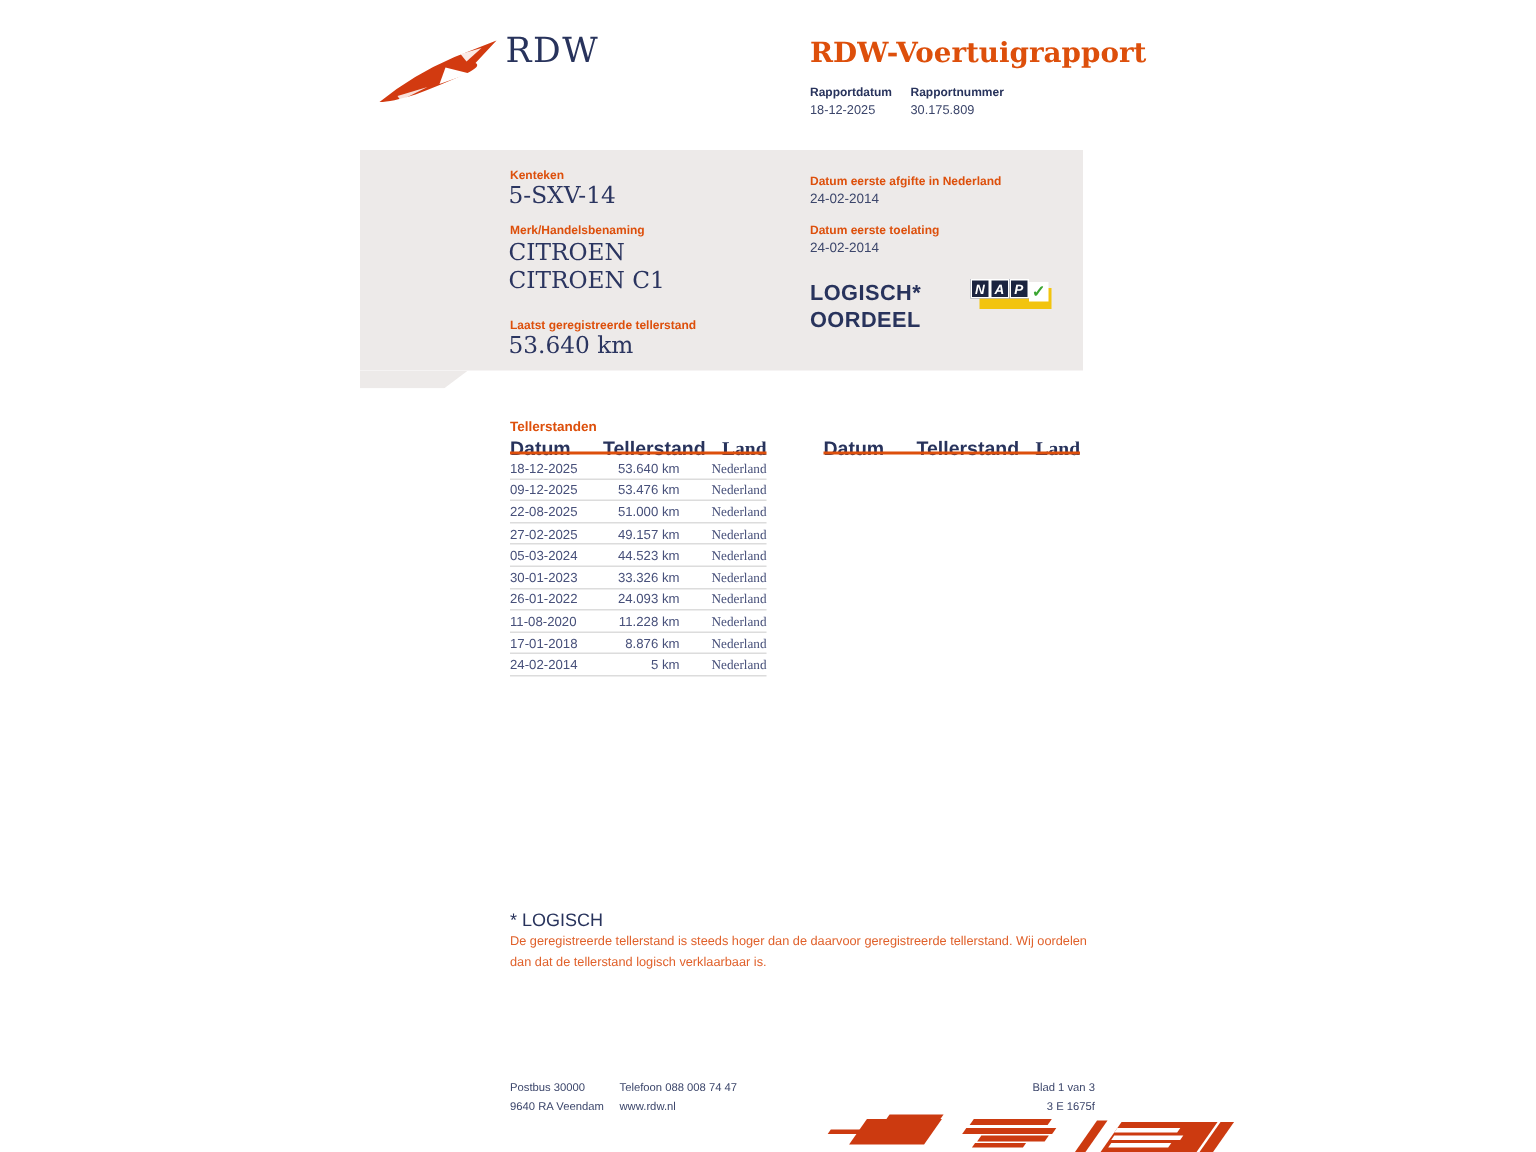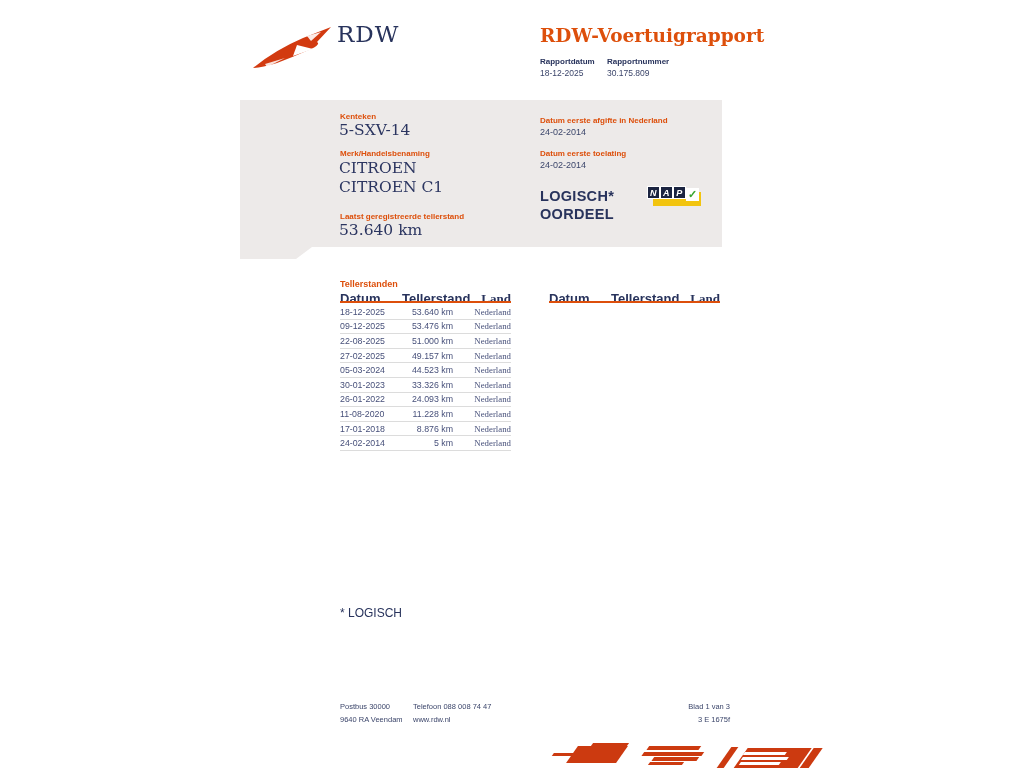--- a/index.html
+++ b/index.html
@@ -42,21 +42,21 @@
   .thead .c2, .trow .c2 { text-align:right;font-family:Liberation Serif, serif; }
   .rule { height:2px; background:#dd4f0b; width:171px; }
   .trow { display:grid; grid-template-columns:62px 51px 58px; width:171px; height:14.6px;
           align-items:center; font-size:8.8px; color:#47507a; border-bottom:1px solid #dcdcdc; }
 
   
   #fn-title { font-size:12px; font-weight:normal; color:#28335c; }
   #fn-text { width:392px; font-size:8.5px; line-height:13.5px; color:#e0602a; }
 
   
-  .foot { font-size:7.5px; color:#3c466b; }
+  .foot { font-size:7.5px; color:#3c466b;margin-top:18px; }
   #foot-right { width:100px; text-align:right; }
 
   
   #stripes { left:548px; top:740px; width:260px; height:28px; }
   .sk { position:absolute; background:#cc3a10; transform:skewX(-35deg); }
   .wstripe { position:absolute; background:#ffffff; transform:skewX(-35deg); }
 </style>
 </head>
 <body>
 
@@ -168,20 +168,21 @@
     </div>
 
   <div class="abs thead" style="left:549px; top:291px;">
     <div class="c0">Datum</div>
     <div class="c1">Tellerstand</div>
     <div class="c2">Land</div>
   </div>
   <div class="abs rule" style="left:549px; top:301px;"></div>
 
   <div class="abs" id="fn-title" style="left:340px; top:606px;">* LOGISCH</div>
+  <div class="abs" id="fn-text" style="left:340px; top:621px;">De geregistreerde tellerstand is steeds hoger dan de daarvoor geregistreerde tellerstand. Wij oordelen dan dat de tellerstand logisch verklaarbaar is.</div>
 
   <div class="abs foot" style="left:340px; top:702px;">Postbus 30000</div>
   <div class="abs foot" style="left:340px; top:715px;">9640 RA Veendam</div>
   <div class="abs foot" style="left:413px; top:702px;">Telefoon 088 008 74 47</div>
   <div class="abs foot" style="left:413px; top:715px;">www.rdw.nl</div>
   <div class="abs foot" id="foot-right" style="left:630px; top:702px;">Blad 1 van 3</div>
   <div class="abs foot" style="left:630px; top:715px; width:100px; text-align:right;">3 E 1675f</div>
 
   <div class="abs" id="stripes">
     <div class="sk" style="left:5px;   top:13px; width:45px; height:2.5px;"></div>

